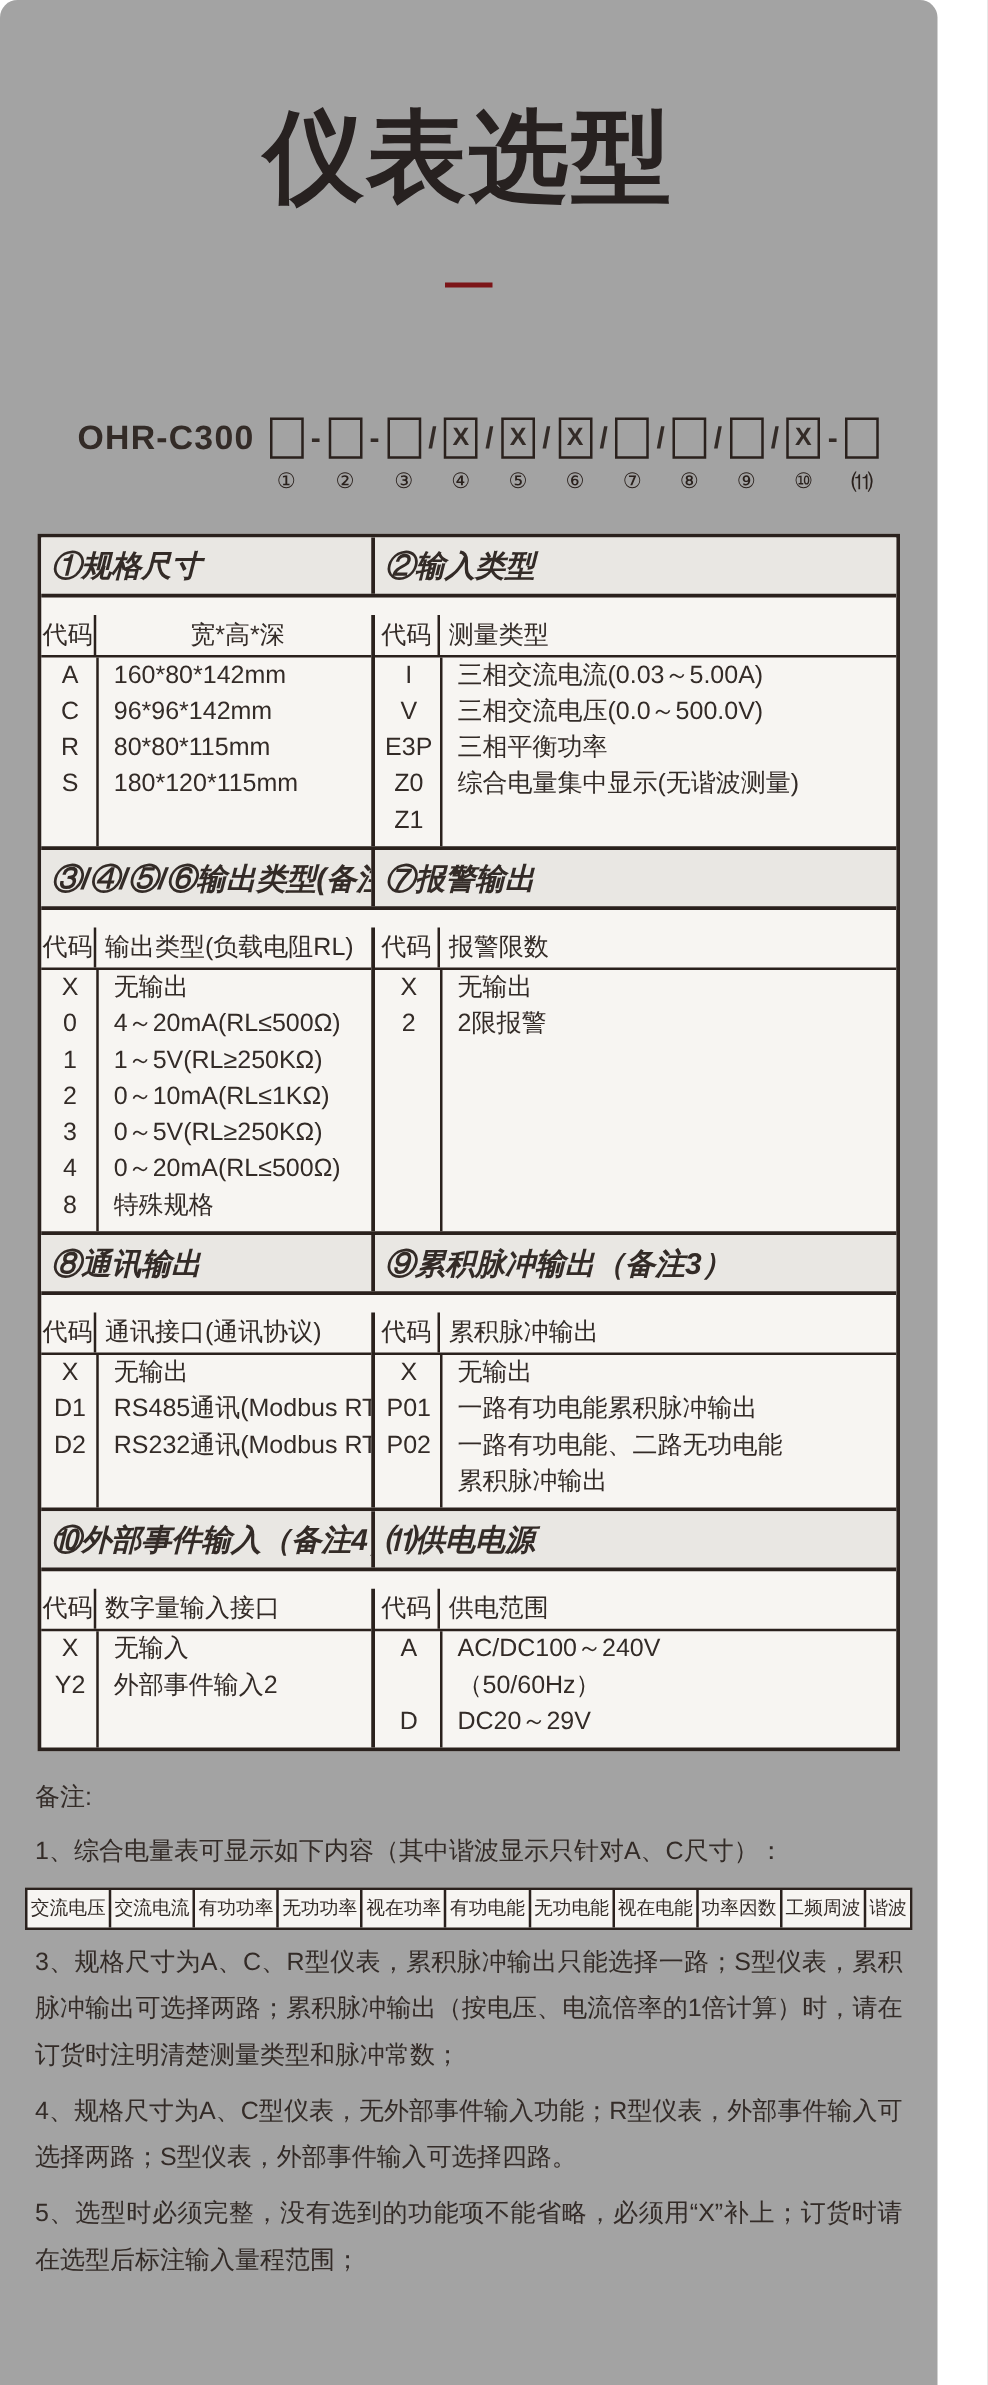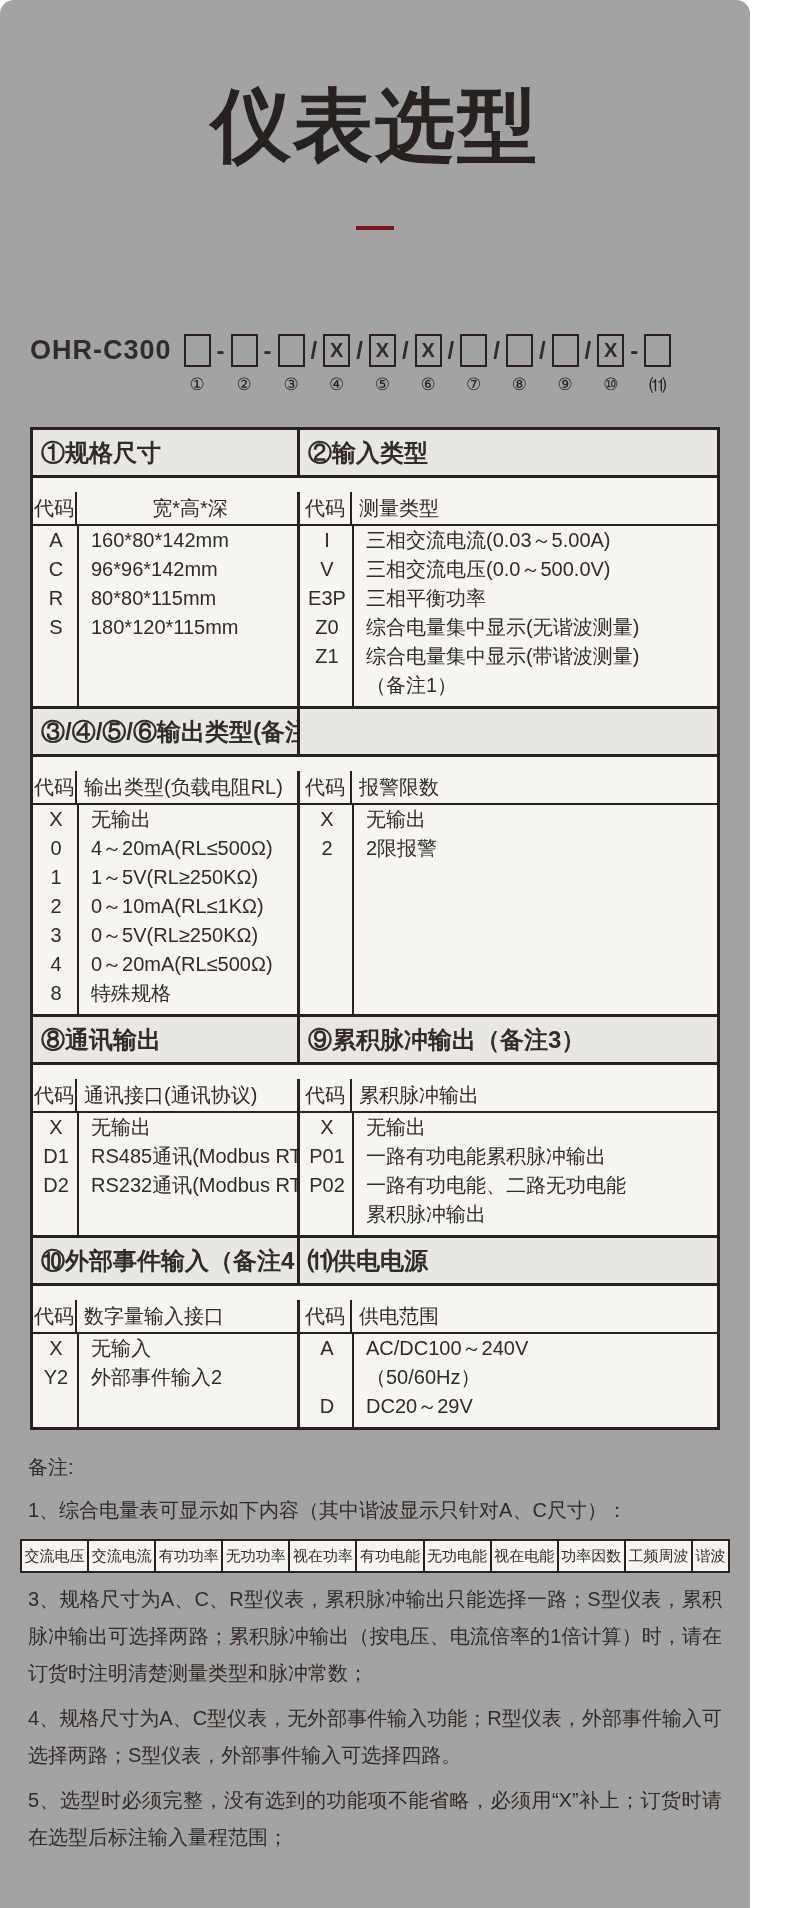--- a/index.html
+++ b/index.html
@@ -4,32 +4,32 @@
 <style>
   html,body{margin:0;padding:0;background:#ffffff;}
   body{width:790px;height:1908px;overflow:hidden;font-family:"Liberation Sans",sans-serif;color:#332b27;}
   .page{width:750px;height:1908px;background:#a3a3a3;border-radius:14px 14px 0 0;box-sizing:border-box;padding-top:86px;}
 
   
   .title{margin:0;text-align:center;font-size:80px;line-height:1;font-weight:900;color:#272120;letter-spacing:2px;}
   .dash{width:38px;height:4px;background:var(--accent,#7c1518);margin:60px auto 0;}
 
   
-  .model-code{display:flex;align-items:flex-start;padding:0 30px;margin-top:104px;}
+  .model-code{display:flex;align-items:flex-start;padding:0 30px;margin-top:104px;margin-left:32px;}
   .mc-prefix{font-size:27px;font-weight:700;line-height:33px;margin-right:10px;letter-spacing:1px;white-space:nowrap;}
   .mc-unit{display:flex;flex-direction:column;align-items:center;margin:0 2px;}
   .mc-box{box-sizing:border-box;width:27px;height:33px;border:2px solid #2a211d;display:flex;align-items:center;justify-content:center;font-size:20px;font-weight:700;}
   .mc-label{margin-top:7px;font-size:17px;color:#2a211d;}
   .mc-sep{height:33px;display:flex;align-items:center;font-size:24px;font-weight:700;margin:0 4px;}
 
   
   .big-table{margin:30px 30px 0;border:3px solid #2a211d;background:#f7f5f2;}
   .section + .section{border-top:3px solid #2a211d;}
   .sec-head-row{display:flex;background:#e9e7e3;border-bottom:3px solid #2a211d;}
-  .sec-head{box-sizing:border-box;padding:7px 8px 6px;font-size:24px;font-weight:700;white-space:nowrap;overflow:hidden;}
+  .sec-head{box-sizing:border-box;padding:7px 8px 6px;font-size:24px;font-weight:700;white-space:nowrap;overflow:hidden;font-style:italic;}
   .sec-head-l{width:267px;border-right:3px solid #2a211d;}
   .sec-head-r{flex:1;}
   .sec-body-row{display:flex;}
   .body-half{display:flex;flex-direction:column;box-sizing:border-box;margin-top:14px;}
   .body-l{width:267px;border-right:3px solid #2a211d;}
   .body-r{flex:1;}
   .thead{display:flex;border-bottom:2px solid #2a211d;font-size:20px;line-height:26px;}
   .thead .code{box-sizing:border-box;width:44px;border-right:2px solid #2a211d;text-align:center;padding:3px 0;}
   .body-r .thead .code{width:52px;}
   .thead .desc{flex:1;padding:3px 1px 3px 7px;white-space:nowrap;overflow:hidden;}
@@ -184,33 +184,30 @@
                 </div>
               </div>
               <div class="tr">
                 <div class="td code">Z0</div>
                 <div class="td desc">
                   <div class="line">综合电量集中显示(无谐波测量)</div>
                 </div>
               </div>
               <div class="tr">
                 <div class="td code">Z1</div>
-                <div class="td desc">
-                  <div class="line">综合电量集中显示(带谐波测量)</div>
-                  <div class="line">（备注1）</div>
-                </div>
               </div>
             </div>
         </div>
       </div>
     </div>
 
     <div class="section">
       <div class="sec-head-row">
         <div class="sec-head sec-head-l">③/④/⑤/⑥输出类型(备注2)</div>
+        <div class="sec-head sec-head-r">⑦报警输出</div>
       </div>
       <div class="sec-body-row">
         <div class="body-half body-l">
           <div class="thead">
             <div class="code">代码</div>
             <div class="desc">输出类型(负载电阻RL)</div>
           </div>
           <div class="tbody">
               <div class="tr">
                 <div class="td code">X</div>

